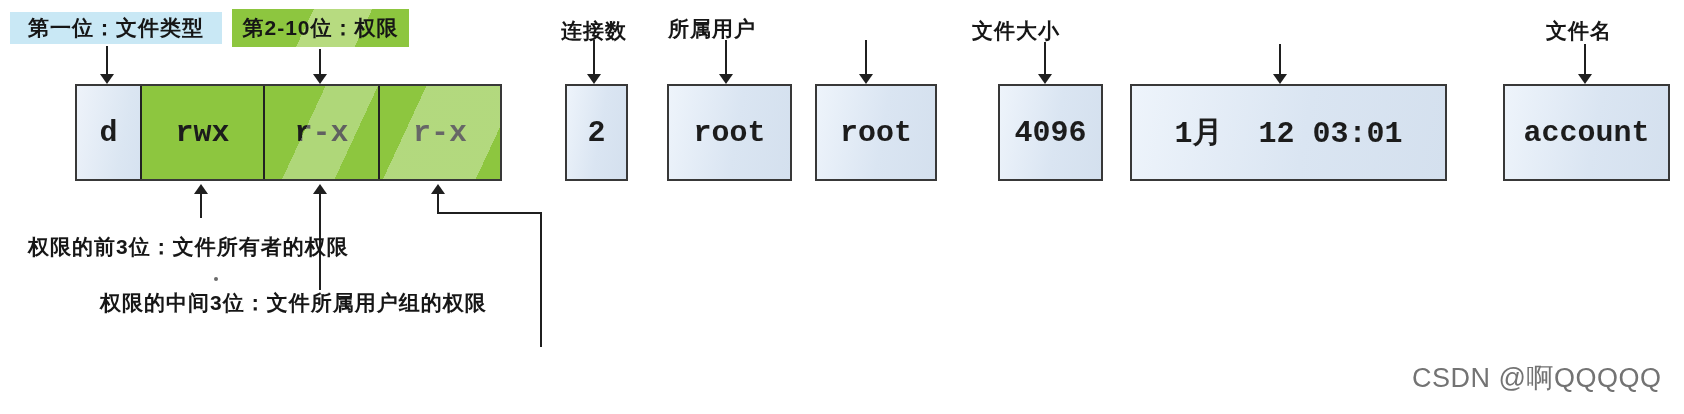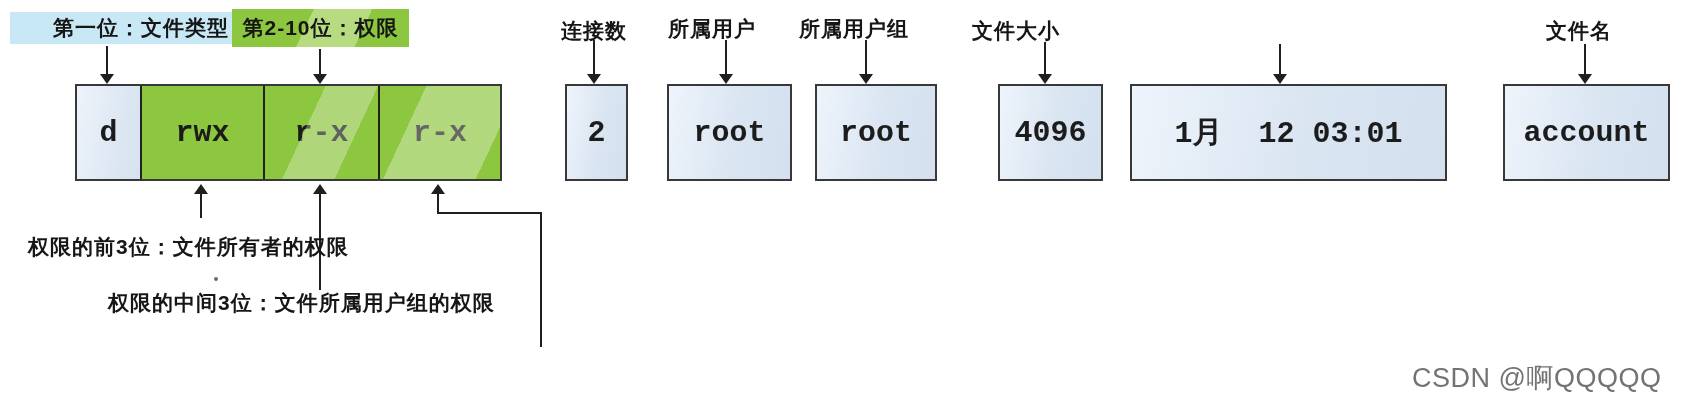--- a/index.html
+++ b/index.html
@@ -5,21 +5,21 @@
   html,body{margin:0;padding:0;background:#ffffff;}
   .canvas{
     position:relative;width:1684px;height:414px;background:#ffffff;overflow:hidden;
     font-family:"Liberation Sans","DejaVu Sans",sans-serif;color:#1a1a1a;
   }
   
   .co{
     position:absolute;display:flex;align-items:center;justify-content:center;
     font-weight:700;font-size:21px;letter-spacing:1px;white-space:nowrap;color:#161616;
   }
-  .co-blue{background:#c9e8f5;padding-left:25px;}
+  .co-blue{background:#c9e8f5;}
   .co-green{background:linear-gradient(115deg,#8dc63f 0 42%,#b7db80 42% 72%,#8dc63f 72%);}
   .co-plain{font-weight:600;}
   
   .arr{position:absolute;width:2px;background:#1f1f1f;}
   .arr-down::after{
     content:"";position:absolute;left:-6px;bottom:-10px;width:0;height:0;
     border-left:7px solid transparent;border-right:7px solid transparent;border-top:10px solid #1f1f1f;
   }
   .arr-up::before{
     content:"";position:absolute;left:-6px;top:-10px;width:0;height:0;
@@ -63,21 +63,20 @@
 </head>
 <body>
 
 <div class="canvas">
 
   <div class="co co-blue" style="left:10px;top:12px;width:212px;height:32px">第一位：文件类型</div>
   <div class="co co-green" style="left:232px;top:9px;width:177px;height:38px">第2-10位：权限</div>
 
   <div class="co co-plain" style="left:558px;top:17px;width:72px">连接数</div>
   <div class="co co-plain" style="left:666px;top:15px;width:92px">所属用户</div>
-  <div class="co co-plain" style="left:796px;top:15px;width:116px">所属用户组</div>
   <div class="co co-plain" style="left:970px;top:17px;width:92px">文件大小</div>
   <div class="co co-plain" style="left:1542px;top:17px;width:74px">文件名</div>
 
   <div class="arr arr-down" style="left:106px;top:46px;height:28px"></div>
   <div class="arr arr-down" style="left:319px;top:49px;height:25px"></div>
   <div class="arr arr-down" style="left:593px;top:40px;height:34px"></div>
   <div class="arr arr-down" style="left:725px;top:40px;height:34px"></div>
   <div class="arr arr-down" style="left:865px;top:40px;height:34px"></div>
   <div class="arr arr-down" style="left:1044px;top:42px;height:32px"></div>
   <div class="arr arr-down" style="left:1279px;top:44px;height:30px"></div>
@@ -98,18 +97,18 @@
   <div class="fbox" style="left:1130px;width:317px">1月  12 03:01</div>
   <div class="fbox" style="left:1503px;width:167px">account</div>
 
   <div class="arr arr-up" style="left:200px;top:194px;height:24px"></div>
   <div class="arr arr-up" style="left:319px;top:194px;height:96px"></div>
   <div class="arr arr-up" style="left:437px;top:194px;height:20px"></div>
   <div class="hline" style="left:437px;top:212px;width:105px"></div>
   <div class="vline" style="left:540px;top:212px;height:135px"></div>
 
   <div class="bt" style="left:28px;top:233px">权限的前3位：文件所有者的权限</div>
-  <div class="bt" style="left:108px;top:289px">权限的中间3位：文件所属用户组的权限</div>
+  <div class="bt" style="left:100px;top:289px">权限的中间3位：文件所属用户组的权限</div>
   <div class="dot" style="left:214px;top:277px"></div>
 
   <div class="wm">CSDN @啊QQQQQ</div>
 
 </div>
 
 </body></html>

